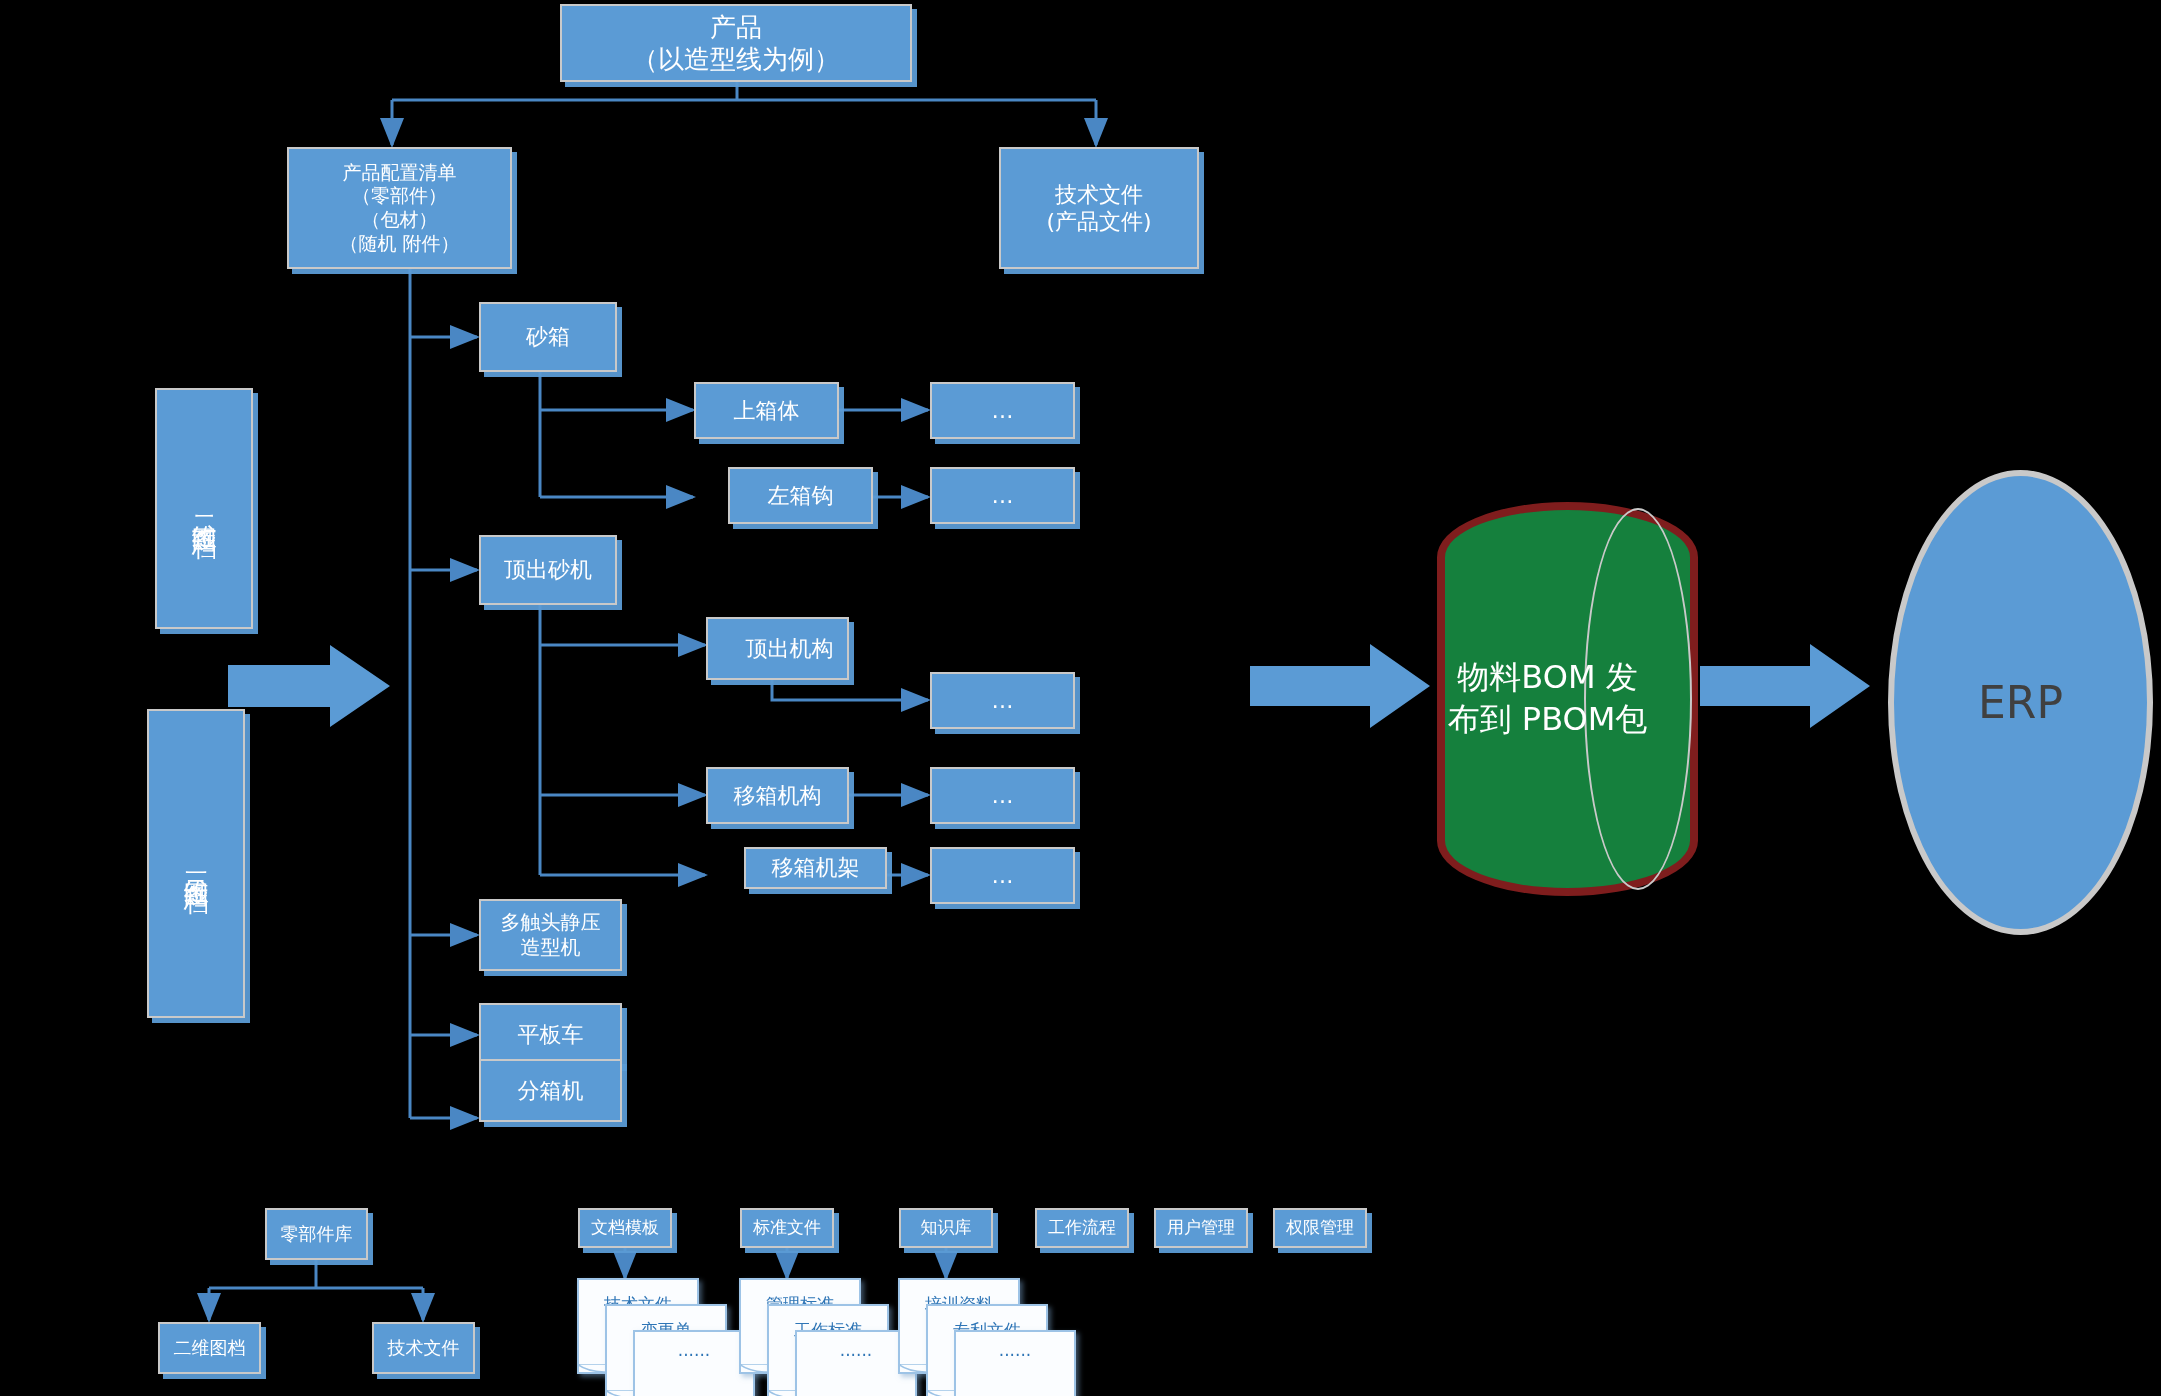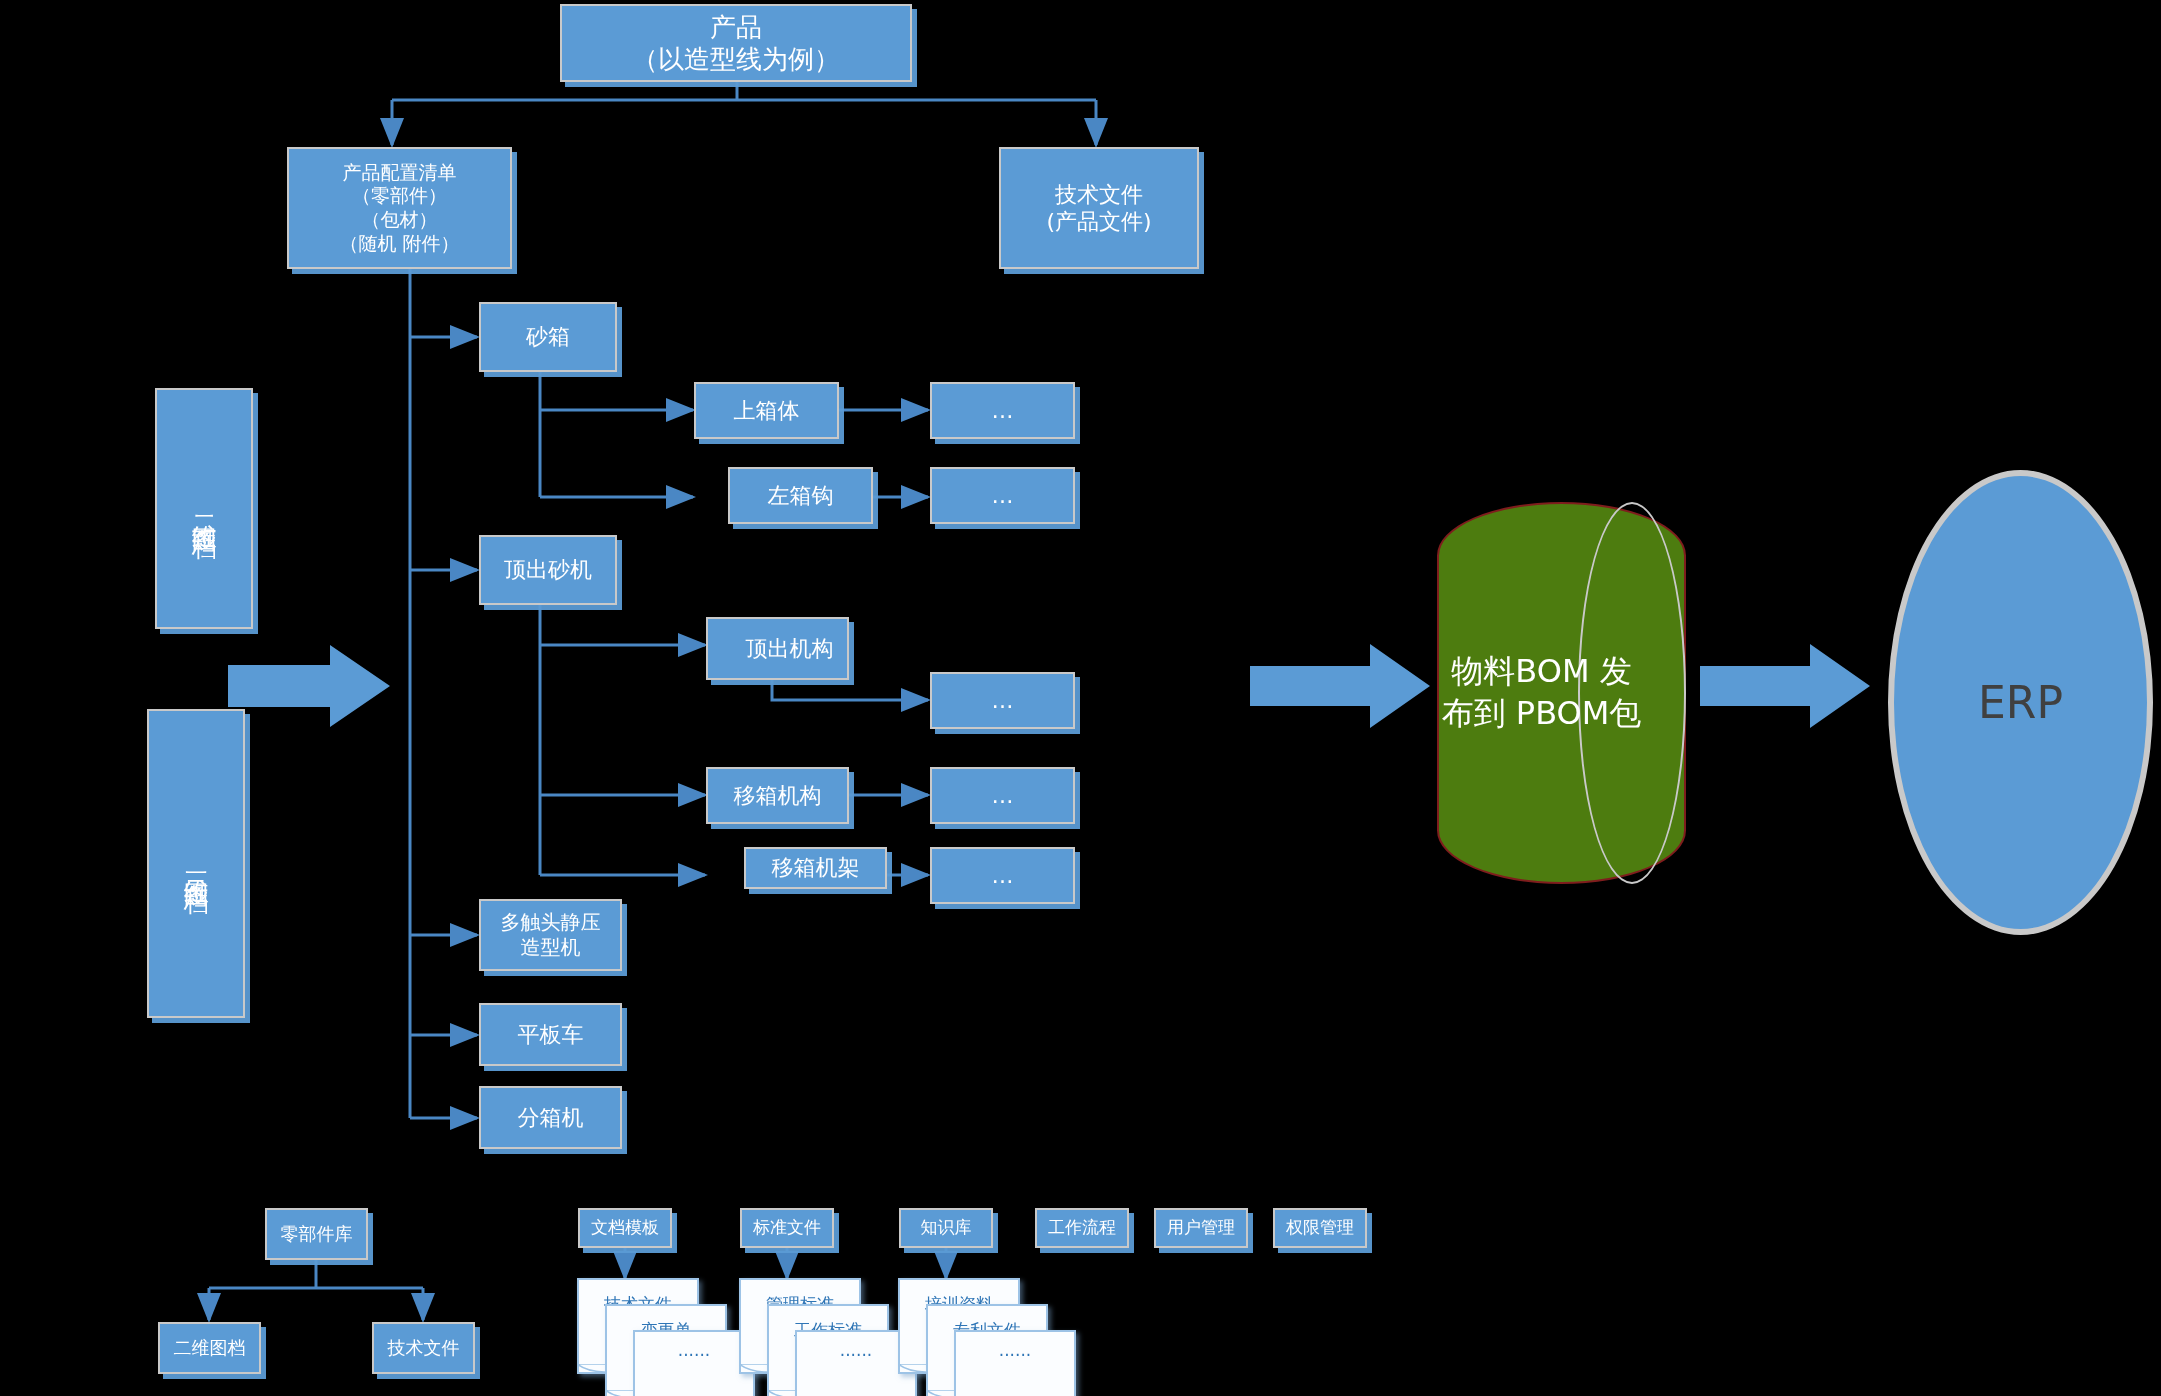--- a/index.html
+++ b/index.html
@@ -8,21 +8,21 @@
   svg.wires{position:absolute;left:0;top:0;width:2161px;height:1396px;pointer-events:none;}
 
   .node{position:absolute;box-sizing:border-box;background:#5B9BD5;
         border:2px solid #C9C9C9;color:#fff;display:flex;align-items:center;
         justify-content:center;text-align:center;line-height:1.25;
         box-shadow:5px 5px 0 rgba(91,155,213,.95);}
   .node .txt{white-space:pre-line;}
 
   .vert{writing-mode:vertical-rl;text-orientation:upright;letter-spacing:6px;}
 
-  .cyl{position:absolute;background:#4d7c0f;border:2px solid #7f1d1d;
+  .cyl{position:absolute;background:#15803d;border:8px solid #7f1d1d;
        border-radius:50% / 14%;color:#fff;display:flex;align-items:center;
        justify-content:center;text-align:center;line-height:1.3;}
   .cyl::after{content:"";position:absolute;right:-2px;top:-2px;bottom:-2px;width:108px;
        border:2px solid #C9C9C9;border-radius:50%;border-left-color:#C9C9C9;
        box-sizing:border-box;}
   .oval{position:absolute;background:#5B9BD5;border:6px solid #C9C9C9;border-radius:50%;
         color:#404040;display:flex;align-items:center;justify-content:center;}
 
   .doc{position:absolute;width:118px;height:92px;background:#fbfdff;
        border:2px solid #9DC3E6;color:#2E75B6;font-size:17px;
@@ -161,21 +161,21 @@
 
   <div class="node" style="left:479px;top:899px;width:143px;height:72px;font-size:20px;">
     <span class="txt">多触头静压
 造型机</span>
   </div>
 
   <div class="node" style="left:479px;top:1003px;width:143px;height:63px;font-size:22px;">
     <span class="txt">平板车</span>
   </div>
 
-  <div class="node" style="left:479px;top:1086px;width:143px;height:63px;font-size:22px;">
+  <div class="node" style="left:479px;top:1059px;width:143px;height:63px;font-size:22px;">
     <span class="txt">分箱机</span>
   </div>
 
   <div class="cyl" style="left:1437px;top:502px;width:245px;height:378px;font-size:32px;">
     <span class="txt" style="position:relative;z-index:2;margin-right:40px;">物料BOM
 发布到
 PBOM包</span>
   </div>
 
   <div class="oval" style="left:1888px;top:470px;width:253px;height:453px;font-size:44px;">

